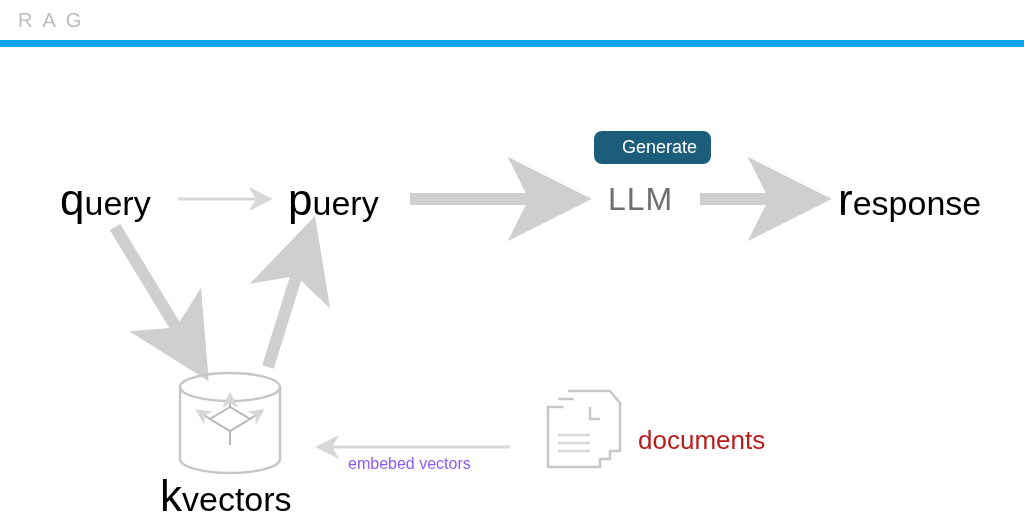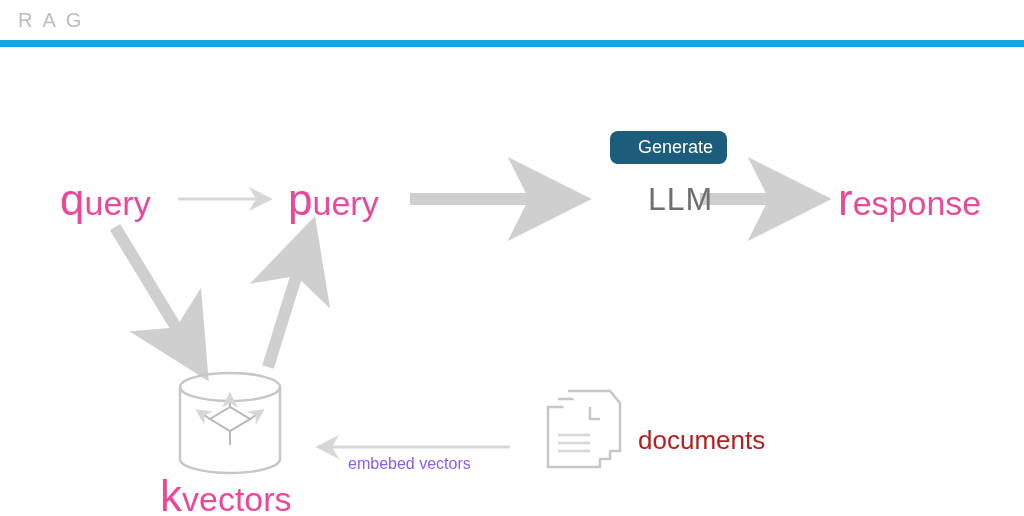--- a/index.html
+++ b/index.html
@@ -22,21 +22,21 @@
     letter-spacing: 10px;
     font-weight: 400;
   }
   .canvas {
     position: relative;
     width: 1024px;
     height: 476px;
   }
   .node {
     position: absolute;
-    color: #ec4899;
+    color: #000000;
     font-size: 34px;
     font-weight: 400;
     white-space: nowrap;
   }
   .node .lead {
     font-size: 44px;
     font-weight: 300;
     vertical-align: baseline;
   }
   .llm {
@@ -130,29 +130,29 @@
   </svg>
 
   <div class="node" style="left:60px; top:128px;">
     <span class="lead">q</span><span>uery</span>
   </div>
 
   <div class="node" style="left:288px; top:128px;">
     <span class="lead">p</span><span>uery</span>
   </div>
 
-  <div class="node llm" style="left:608px; top:134px;margin-left:40px;">LLM</div>
+  <div class="node llm" style="left:608px; top:134px;">LLM</div>
 
   <div class="node" style="left:838px; top:128px;">
     <span class="lead">r</span><span>esponse</span>
   </div>
 
   <div class="node" style="left:160px; top:424px;">
     <span class="lead">k</span><span>vectors</span>
   </div>
 
   <div class="node doclabel" style="left:638px; top:378px;">documents</div>
 
-  <div class="badge" style="left:610px; top:84px;padding-left:28px;">Generate</div>
+  <div class="badge" style="left:594px; top:84px;padding-left:28px;">Generate</div>
 
   <div class="sublabel" style="left:348px; top:408px;">embebed vectors</div>
 
 </div>
 
 </body></html>

